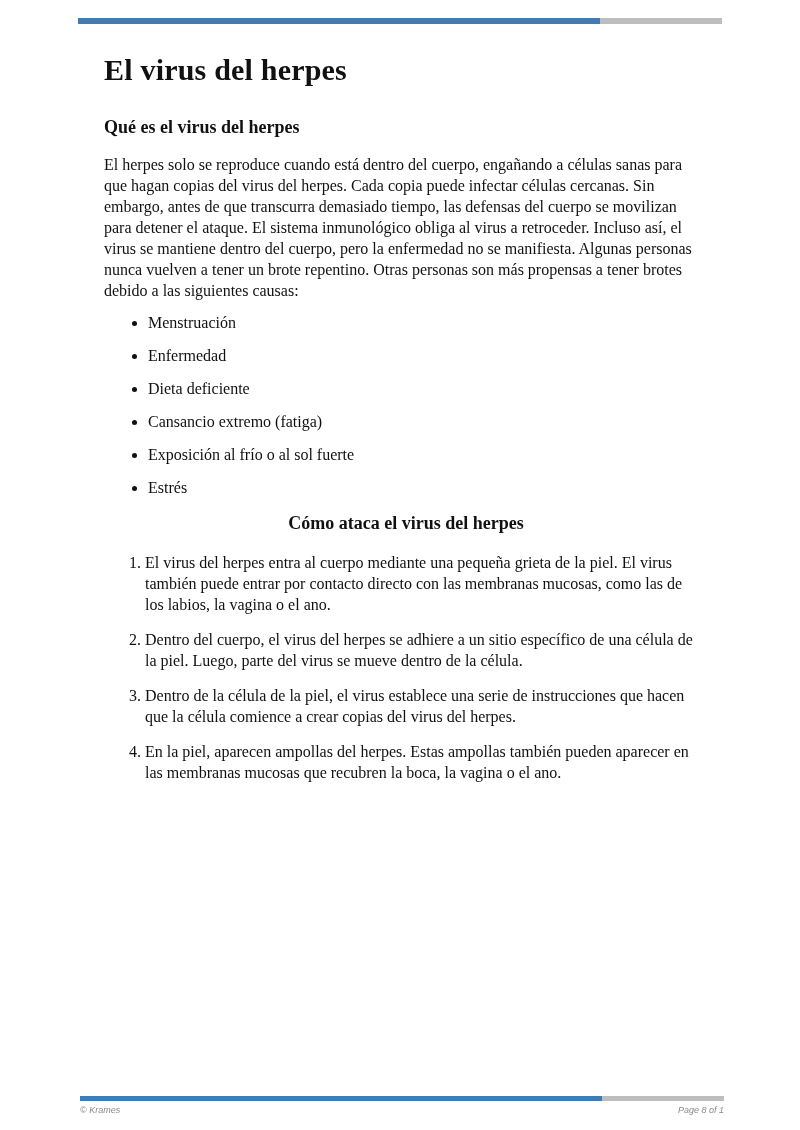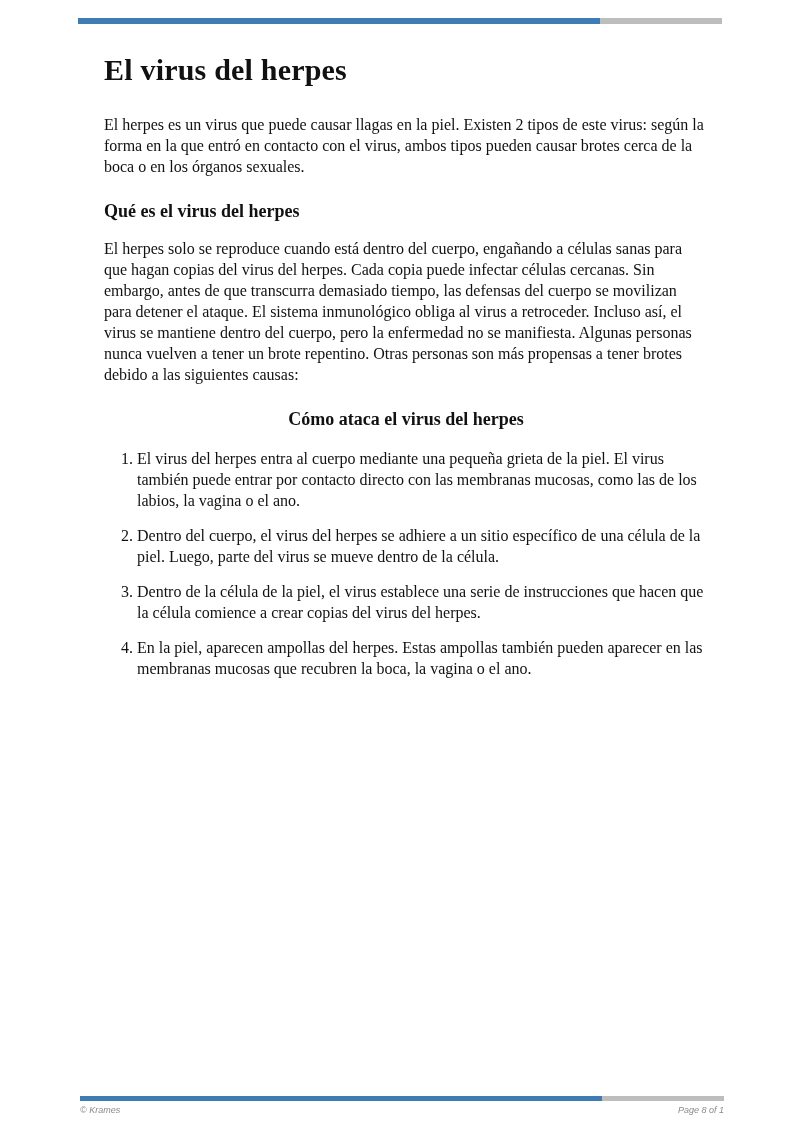--- a/index.html
+++ b/index.html
@@ -75,21 +75,21 @@
     padding: 0 0 0 44px;
     list-style: disc outside;
   }
   ul.causes li {
     font-size: 16px;
     line-height: 21px;
     margin: 0 0 12px 0;
   }
   ul.causes li:last-child { margin-bottom: 0; }
   ol.steps {
-    margin: 0;
+    margin: 8px;
     padding: 0 0 0 33px;
     list-style: decimal outside;
   }
   ol.steps li {
     font-size: 16px;
     line-height: 21px;
     margin: 0 0 14px 0;
   }
   ol.steps li:last-child { margin-bottom: 0; }
   
@@ -119,26 +119,33 @@
 
   <div class="rule rule-top">
     <span class="seg-blue"></span>
     <span class="seg-gray"></span>
   </div>
 
   <div class="content">
 
     <h1>El virus del herpes</h1>
 
-    <p>El herpes es un virus que puede causar llagas en la piel. Existen 2 tipos de este virus: según la forma en la que entró en contacto con el virus, ambos tipos pueden causar brotes cerca de la boca o en los órganos sexuales.</p>
 
     <h2>Qué es el virus del herpes</h2>
 
     <p>El herpes solo se reproduce cuando está dentro del cuerpo, engañando a células sanas para que hagan copias del virus del herpes. Cada copia puede infectar células cercanas. Sin embargo, antes de que transcurra demasiado tiempo, las defensas del cuerpo se movilizan para detener el ataque. El sistema inmunológico obliga al virus a retroceder. Incluso así, el virus se mantiene dentro del cuerpo, pero la enfermedad no se manifiesta. Algunas personas nunca vuelven a tener un brote repentino. Otras personas son más propensas a tener brotes debido a las siguientes causas:</p>
 
+    <ul class="causes">
+      <li>Menstruación</li>
+      <li>Enfermedad</li>
+      <li>Dieta deficiente</li>
+      <li>Cansancio extremo (fatiga)</li>
+      <li>Exposición al frío o al sol fuerte</li>
+      <li>Estrés</li>
+    </ul>
 
     <h2 class="second">Cómo ataca el virus del herpes</h2>
 
     <ol class="steps">
       <li>El virus del herpes entra al cuerpo mediante una pequeña grieta de la piel. El virus también puede entrar por contacto directo con las membranas mucosas, como las de los labios, la vagina o el ano.</li>
       <li>Dentro del cuerpo, el virus del herpes se adhiere a un sitio específico de una célula de la piel. Luego, parte del virus se mueve dentro de la célula.</li>
       <li>Dentro de la célula de la piel, el virus establece una serie de instrucciones que hacen que la célula comience a crear copias del virus del herpes.</li>
       <li>En la piel, aparecen ampollas del herpes. Estas ampollas también pueden aparecer en las membranas mucosas que recubren la boca, la vagina o el ano.</li>
     </ol>
 

